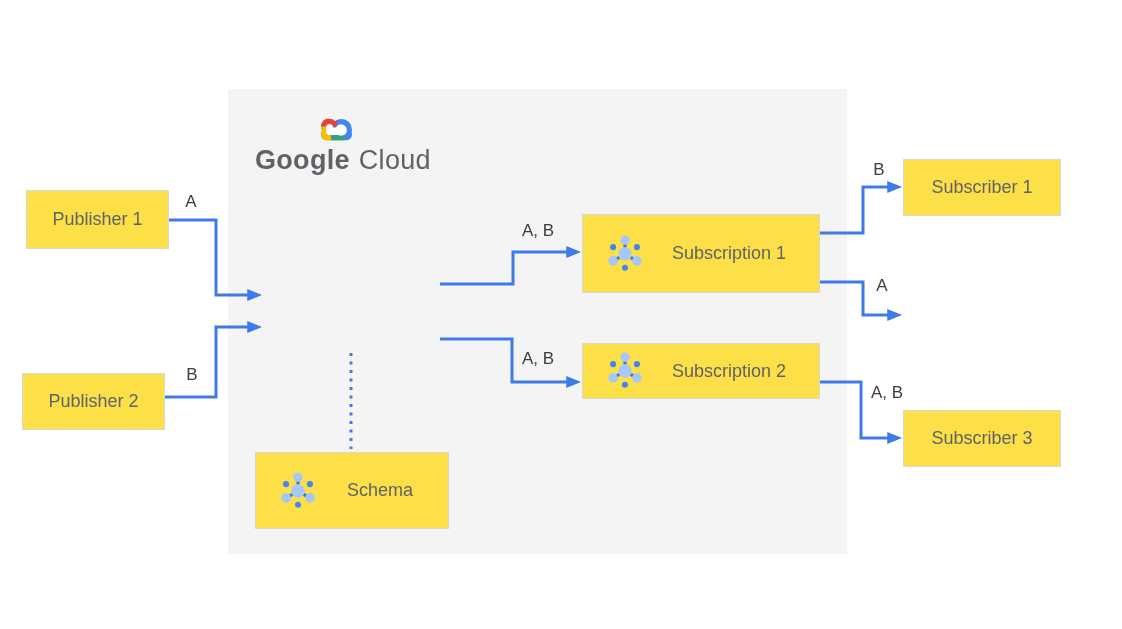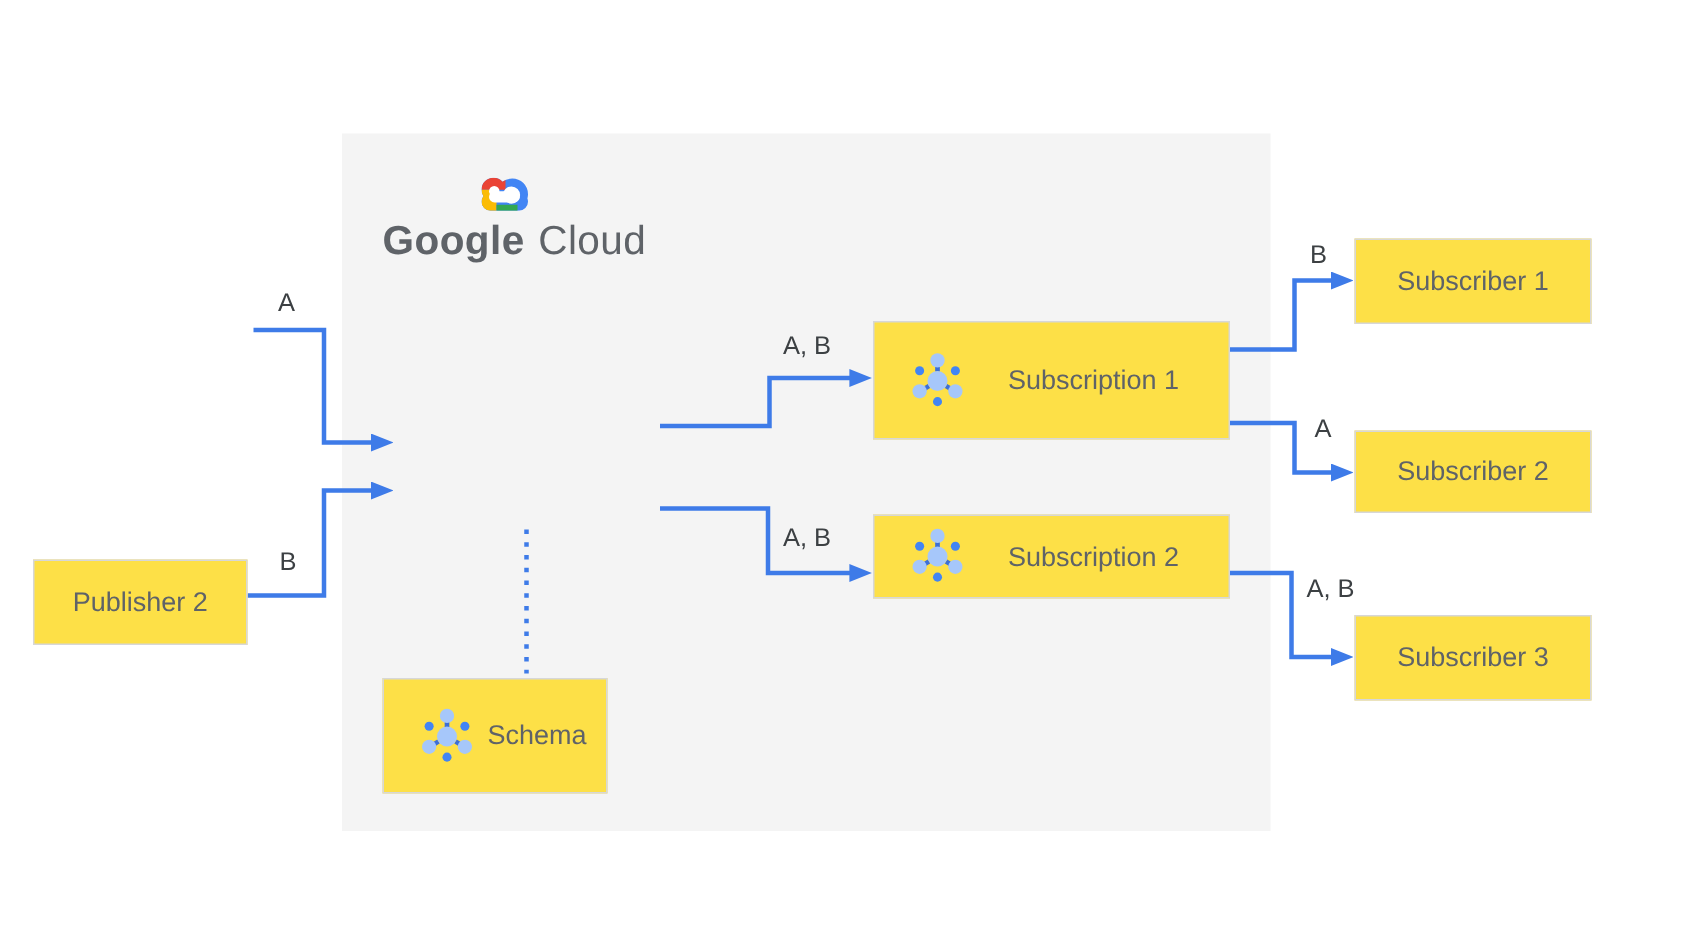--- a/index.html
+++ b/index.html
@@ -93,25 +93,28 @@
           <circle cx="50" cy="33" r="11.5" fill="#ffffff"></circle>
           <rect x="20" y="28" width="41" height="15" rx="7.5" fill="#ffffff"></rect>
         </g>
       </g>
     </svg>
     <div class="logo-text">
       <span class="logo-google">Google</span><span class="logo-cloud">Cloud</span>
     </div>
   </div>
 
+  <div class="node" style="left:26px;top:190px;width:143px;height:59px;">
+    <span class="label">Publisher 1</span>
+  </div>
   <div class="node" style="left:22px;top:373px;width:143px;height:57px;">
     <span class="label">Publisher 2</span>
   </div>
 
-  <div class="node icon-node" style="left:255px;top:452px;width:150px;height:77px;">
+  <div class="node icon-node" style="left:255px;top:452px;width:194px;height:77px;">
     <svg class="icon">
         <use href="#pubsub"></use>
       </svg>
     <span class="label">Schema</span>
   </div>
 
   <div class="node icon-node" style="left:582px;top:214px;width:238px;height:79px;">
     <svg class="icon">
         <use href="#pubsub"></use>
       </svg>
@@ -120,23 +123,20 @@
   <div class="node icon-node" style="left:582px;top:343px;width:238px;height:56px;">
     <svg class="icon">
         <use href="#pubsub"></use>
       </svg>
     <span class="label">Subscription 2</span>
   </div>
 
   <div class="node" style="left:903px;top:159px;width:158px;height:57px;">
     <span class="label">Subscriber 1</span>
   </div>
-  <div class="node" style="left:903px;top:287px;width:158px;height:55px;">
-    <span class="label">Subscriber 2</span>
-  </div>
   <div class="node" style="left:903px;top:410px;width:158px;height:57px;">
     <span class="label">Subscriber 3</span>
   </div>
 
   <div class="edge-label" style="left:161px;top:192px;">A</div>
   <div class="edge-label" style="left:162px;top:365px;">B</div>
   <div class="edge-label" style="left:508px;top:221px;">A, B</div>
   <div class="edge-label" style="left:508px;top:349px;">A, B</div>
   <div class="edge-label" style="left:849px;top:160px;">B</div>
   <div class="edge-label" style="left:852px;top:276px;">A</div>

